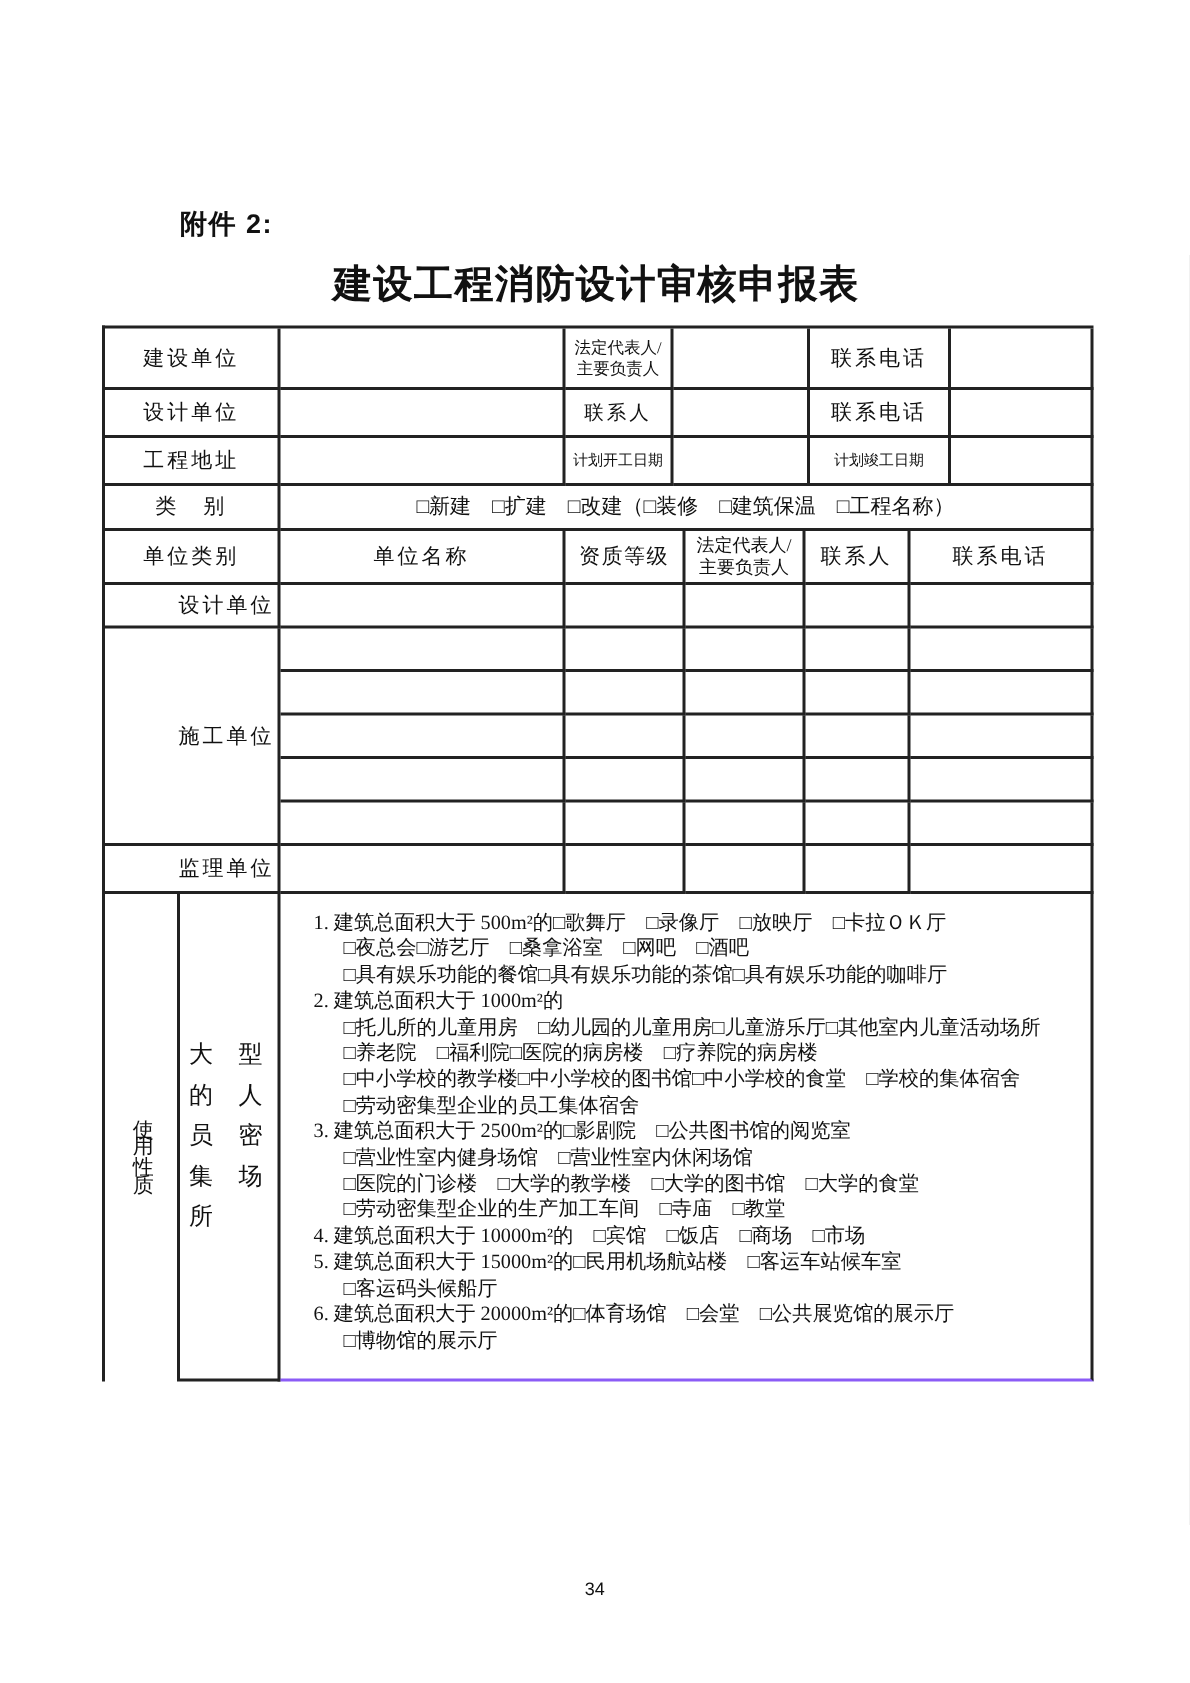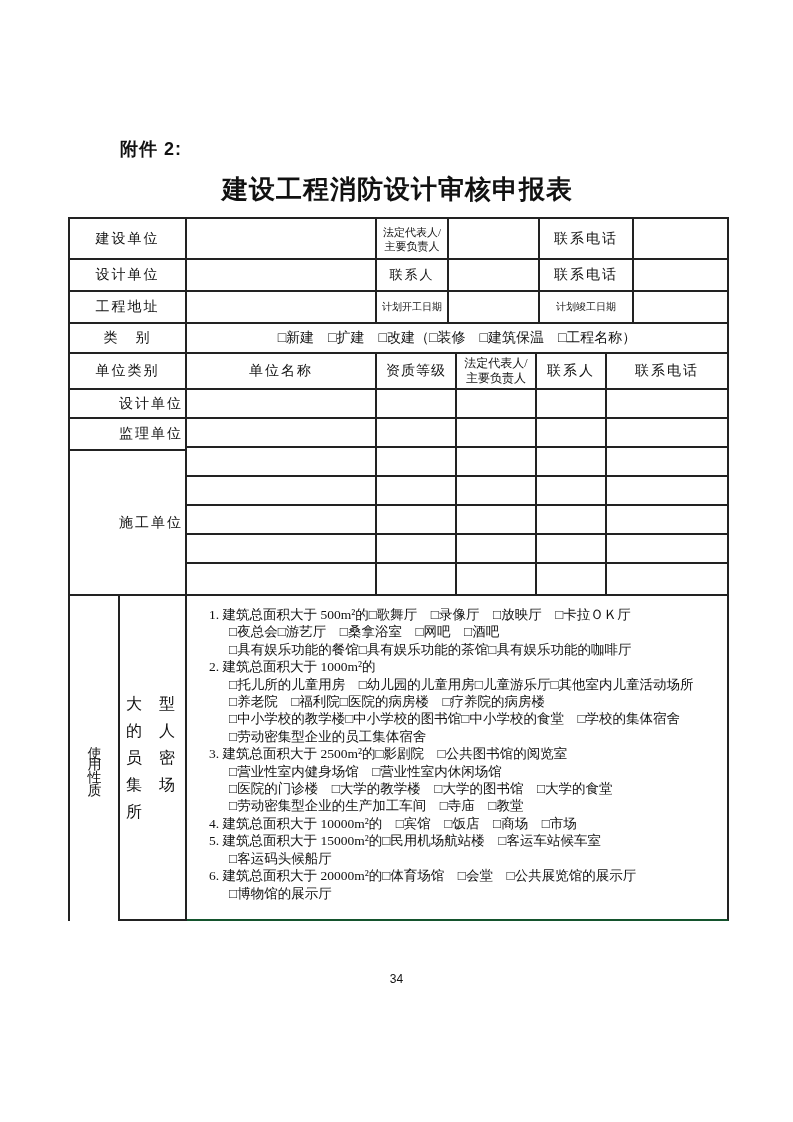--- a/index.html
+++ b/index.html
@@ -90,32 +90,32 @@
     display: flex; align-items: center; justify-content: center;
     padding: 0 6px;
     font-size: 16px;
     line-height: 27px;
     letter-spacing: 4px;
     text-align: justify;
   }
   .d3 {
     width: 542px;
     border-right: 2px solid #222;
-    border-bottom: 2px solid #14532d;
+    border-bottom: 2px solid #8b5cf6;
     display: block;
     text-align: left;
     padding: 10px 4px 0 12px;
     font-size: 13.5px;
     line-height: 17.4px;
   }
   .usage-line { padding-left: 30px; white-space: nowrap; }
   .usage-line.num { padding-left: 10px; }
   .page-number {
     position: absolute;
-    left: 0; top: 972px;
+    left: 0; top: 1052px;
     width: 100%;
     text-align: center;
     font-size: 12px;
     font-family: "Liberation Sans", "DejaVu Sans", sans-serif;
   }
 </style>
 </head>
 <body>
 
 <div class="sheet">
@@ -160,22 +160,22 @@
       <div class="cell label c2">单位名称</div>
       <div class="cell label c3" style="letter-spacing:1px">资质等级</div>
       <div class="cell small-label c4" style="font-size:12px;line-height:15px">法定代表人/主要负责人</div>
       <div class="cell label c5">联系人</div>
       <div class="cell label c6">联系电话</div>
     </div>
 
     <div class="unit-body">
       <div class="unit-labels">
         <div class="cell label h29">设计单位</div>
+        <div class="cell label merged-h">施工单位</div>
         <div class="cell label h32">监理单位</div>
-        <div class="cell label merged-h">施工单位</div>
       </div>
       <div class="unit-grid">
         <div class="row h29">
           <div class="cell c2"></div>
           <div class="cell c3"></div>
           <div class="cell c4"></div>
           <div class="cell c5"></div>
           <div class="cell c6"></div>
         </div>
         <div class="row h29">

